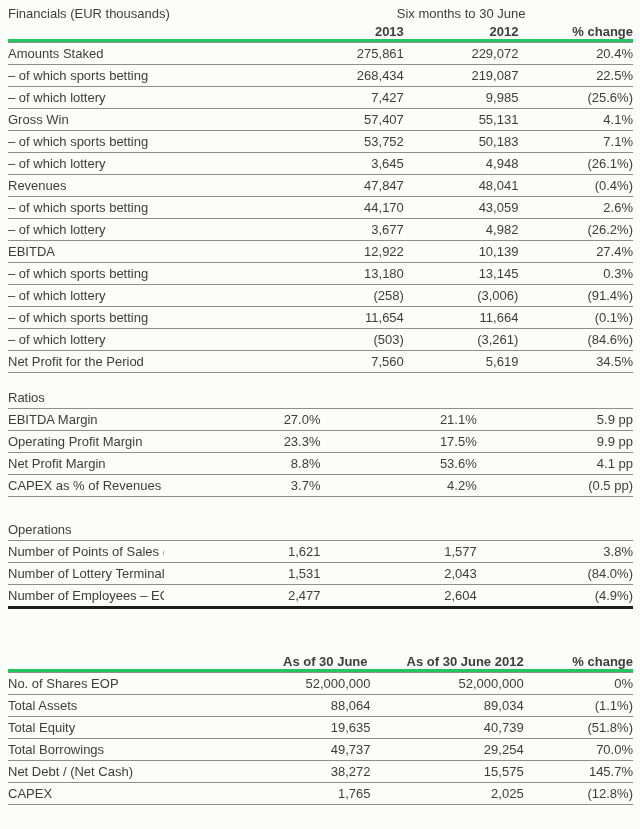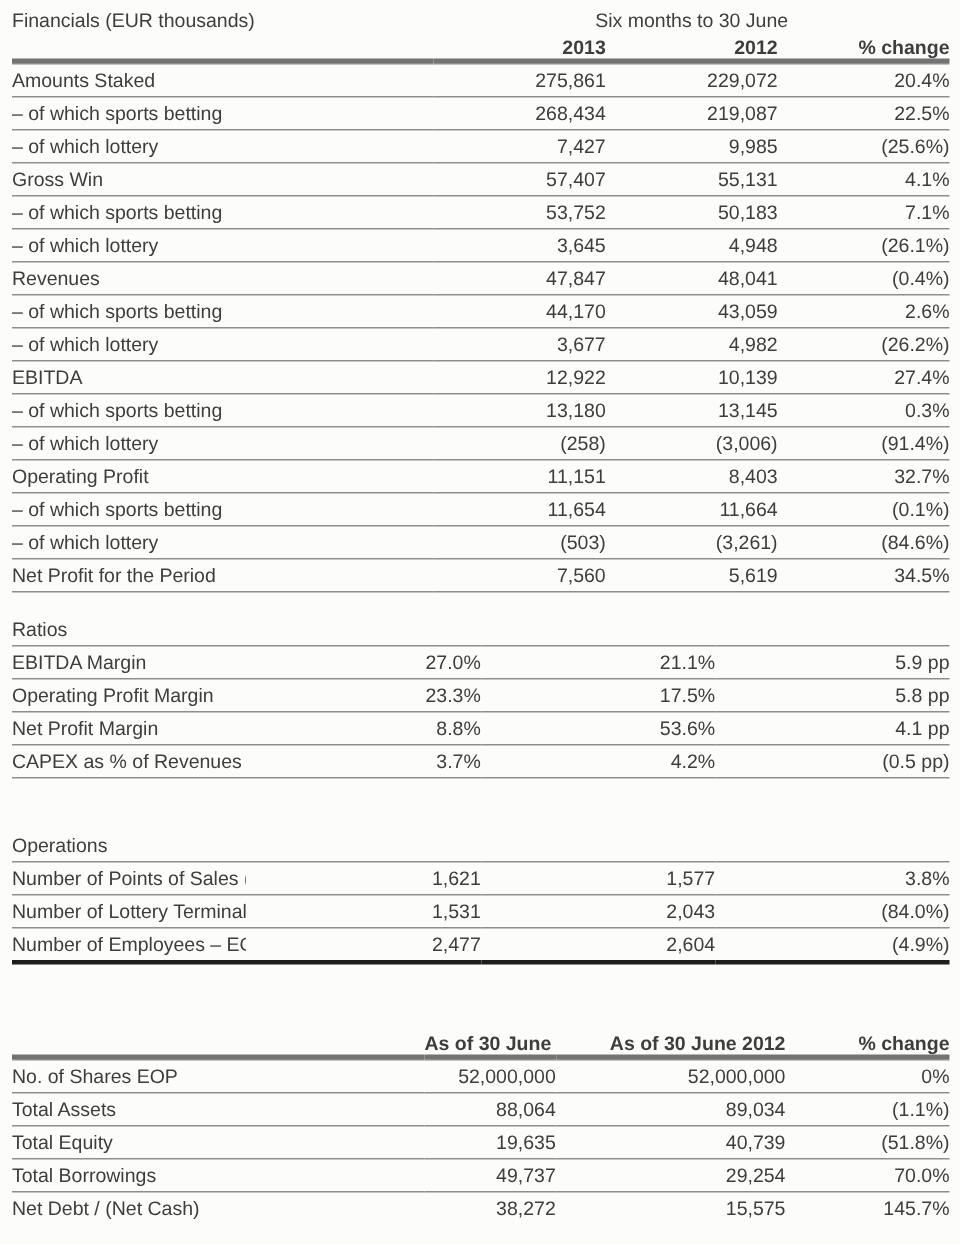--- a/index.html
+++ b/index.html
@@ -11,31 +11,31 @@
   }
   .page{padding:3px 7px 0 8px;}
   table{width:100%;border-collapse:separate;border-spacing:0;font-size:13px;table-layout:fixed;}
   td{padding:0;height:21px;vertical-align:middle;overflow:hidden;white-space:nowrap;}
   .num{text-align:right;}
   
   .fin td.c1{width:45%;} .fin td.c2{width:10%;} .fin td.c3{width:26%;} .fin td.c4{width:19%;}
   .bal td.c1{width:44%;} .bal td.c2{width:14%;} .bal td.c3{width:24.5%;} .bal td.c4{width:17.5%;}
   
   .hrow1 td{height:20px;}
-  .hrow2 td{height:16px;border-bottom:3px solid #737373;font-weight:700;}
+  .hrow2 td{height:16px;border-bottom:3px solid #22c55e;font-weight:700;}
   .period{text-align:center;margin-top:38px;}
   
   .r td{border-top:1px solid #8e8e8e;}
   .end td{border-bottom:1px solid #8e8e8e;}
   .black-end td{border-bottom:3px solid #1d1d1d;}
   
   .section-label td{height:21px;}
   
   table.ratios{margin-top:14px;}
-  table.ops{margin-top:34px;}
+  table.ops{margin-top:22px;}
   table.bal{margin-top:44px;}
 </style>
 </head>
 <body>
 
 <div class="page">
 
   <table class="fin">
     <tbody>
         <tr class="hrow1">
@@ -114,26 +114,20 @@
       <td class="c3 num">13,145</td>
       <td class="c4 num">0.3%</td>
     </tr>
     <tr class="r">
       <td class="c1">– of which lottery</td>
       <td class="c2 num">(258)</td>
       <td class="c3 num">(3,006)</td>
       <td class="c4 num">(91.4%)</td>
     </tr>
     <tr class="r">
-      <td class="c1">Operating Profit</td>
-      <td class="c2 num">11,151</td>
-      <td class="c3 num">8,403</td>
-      <td class="c4 num">32.7%</td>
-    </tr>
-    <tr class="r">
       <td class="c1">– of which sports betting</td>
       <td class="c2 num">11,654</td>
       <td class="c3 num">11,664</td>
       <td class="c4 num">(0.1%)</td>
     </tr>
     <tr class="r">
       <td class="c1">– of which lottery</td>
       <td class="c2 num">(503)</td>
       <td class="c3 num">(3,261)</td>
       <td class="c4 num">(84.6%)</td>
@@ -155,21 +149,21 @@
     <tr class="r">
       <td class="c1">EBITDA Margin</td>
       <td class="c2 num">27.0%</td>
       <td class="c3 num">21.1%</td>
       <td class="c4 num">5.9 pp</td>
     </tr>
     <tr class="r">
       <td class="c1">Operating Profit Margin</td>
       <td class="c2 num">23.3%</td>
       <td class="c3 num">17.5%</td>
-      <td class="c4 num">5.8 pp</td>
+      <td class="c4 num">9.9 pp</td>
     </tr>
     <tr class="r">
       <td class="c1">Net Profit Margin</td>
       <td class="c2 num">8.8%</td>
       <td class="c3 num">53.6%</td>
       <td class="c4 num">4.1 pp</td>
     </tr>
     <tr class="r end">
       <td class="c1">CAPEX as % of Revenues</td>
       <td class="c2 num">3.7%</td>
@@ -236,16 +230,22 @@
       <td class="c2 num">49,737</td>
       <td class="c3 num">29,254</td>
       <td class="c4 num">70.0%</td>
     </tr>
     <tr class="r">
       <td class="c1">Net Debt / (Net Cash)</td>
       <td class="c2 num">38,272</td>
       <td class="c3 num">15,575</td>
       <td class="c4 num">145.7%</td>
     </tr>
+    <tr class="r end">
+      <td class="c1">CAPEX</td>
+      <td class="c2 num">1,765</td>
+      <td class="c3 num">2,025</td>
+      <td class="c4 num">(12.8%)</td>
+    </tr>
   </tbody>
     </table>
 
 </div>
 
 </body></html>

